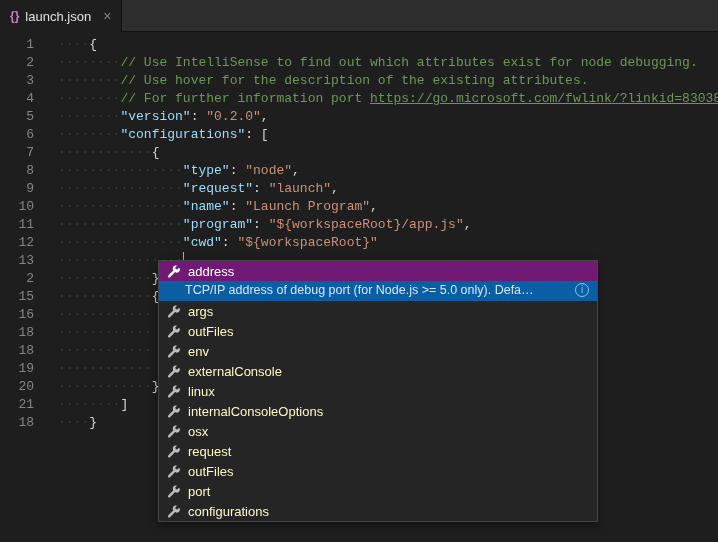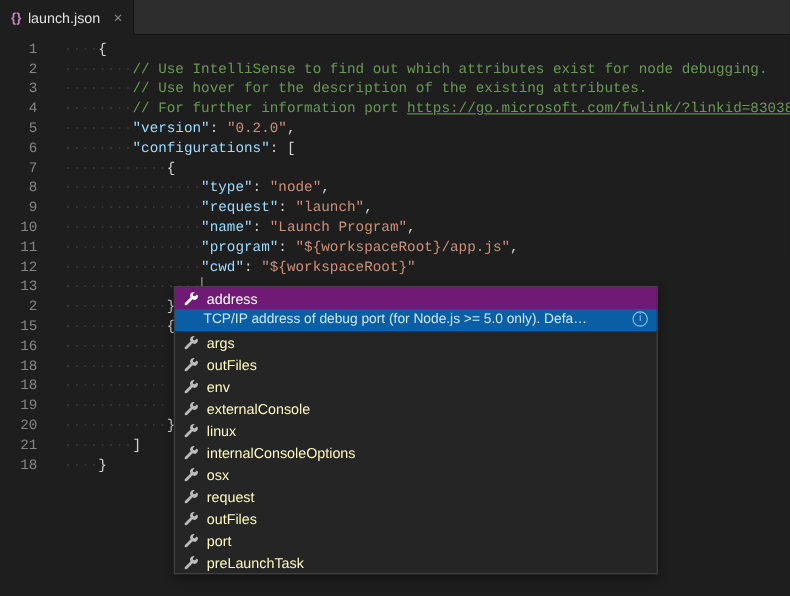--- a/index.html
+++ b/index.html
@@ -285,15 +285,15 @@
         </svg>
       </span>
       <span>port</span>
     </div>
     <div class="sug-row">
       <span class="wrench">
         <svg viewBox="0 0 16 16">
           <path fill="#bbb" d="M14.7 3.3l-2.1 2.1-1.9-.5-.5-1.9 2.1-2.1C11.6.6 10.8.5 10 .7 8 1.2 6.7 3.2 7.2 5.2c.1.5.3.9.6 1.3L1.5 12.8c-.6.6-.6 1.6 0 2.2.6.6 1.6.6 2.2 0l6.3-6.3c.4.3.8.5 1.3.6 2 .5 4-0.8 4.5-2.8.2-.8.1-1.6-.2-2.3z"></path>
         </svg>
       </span>
-      <span>preLaunchTask</span>
+      <span>configurations</span>
     </div>
   </div>
 
 </body></html>

